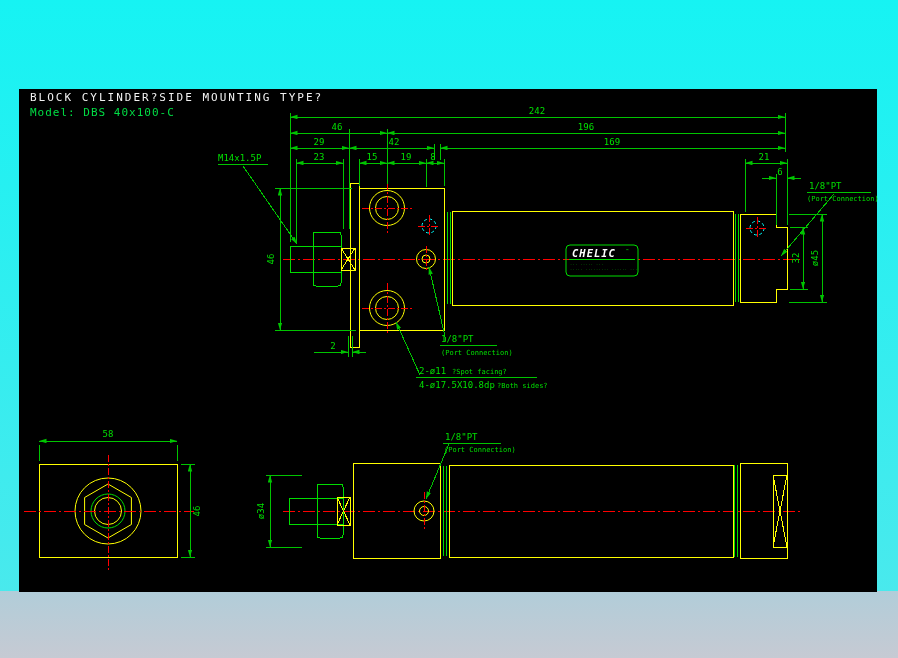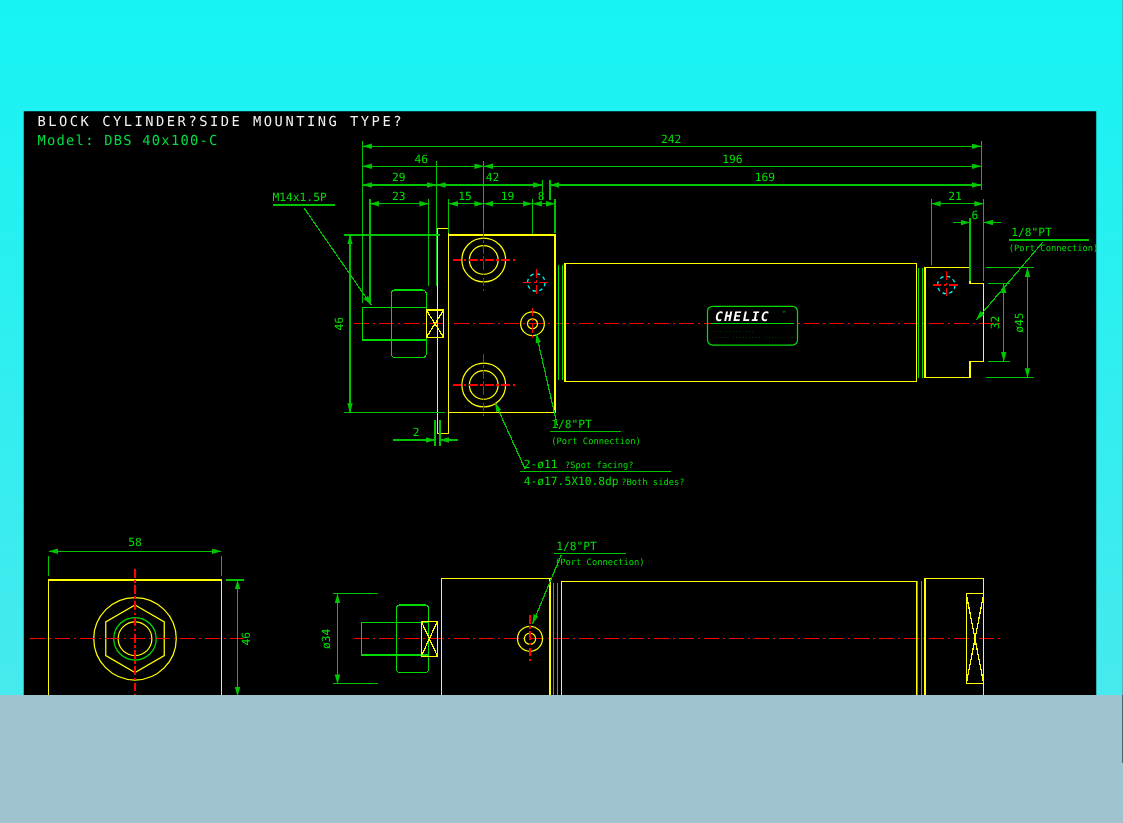--- a/index.html
+++ b/index.html
@@ -1,16 +1,16 @@
 <!DOCTYPE html>
 <html><head>
 <meta charset="utf-8">
 <style>
   html,body{margin:0;padding:0;background:#9fc3cf;}
-  .stage{position:relative;width:898px;height:556px;overflow:hidden;
+  .stage{position:relative;width:898px;height:658px;overflow:hidden;
          font-family:"DejaVu Sans Mono",monospace;}
   svg{display:block;}
   svg text{font-family:"DejaVu Sans Mono",monospace;}
   .ttl{fill:#f2f2f2;font-size:11px;letter-spacing:2px;}
   .mdl{fill:#00dd44;font-size:11px;letter-spacing:1px;}
   .dim{stroke:#00c400;stroke-width:1;fill:none;shape-rendering:crispEdges;}
   .dimt{fill:#00e000;font-size:9px;}
   .dimts{fill:#00e000;font-size:7px;}
   .geoY{stroke:#ffff00;stroke-width:1;fill:none;shape-rendering:crispEdges;}
   .geoYc{stroke:#ffff00;stroke-width:1;fill:none;}

